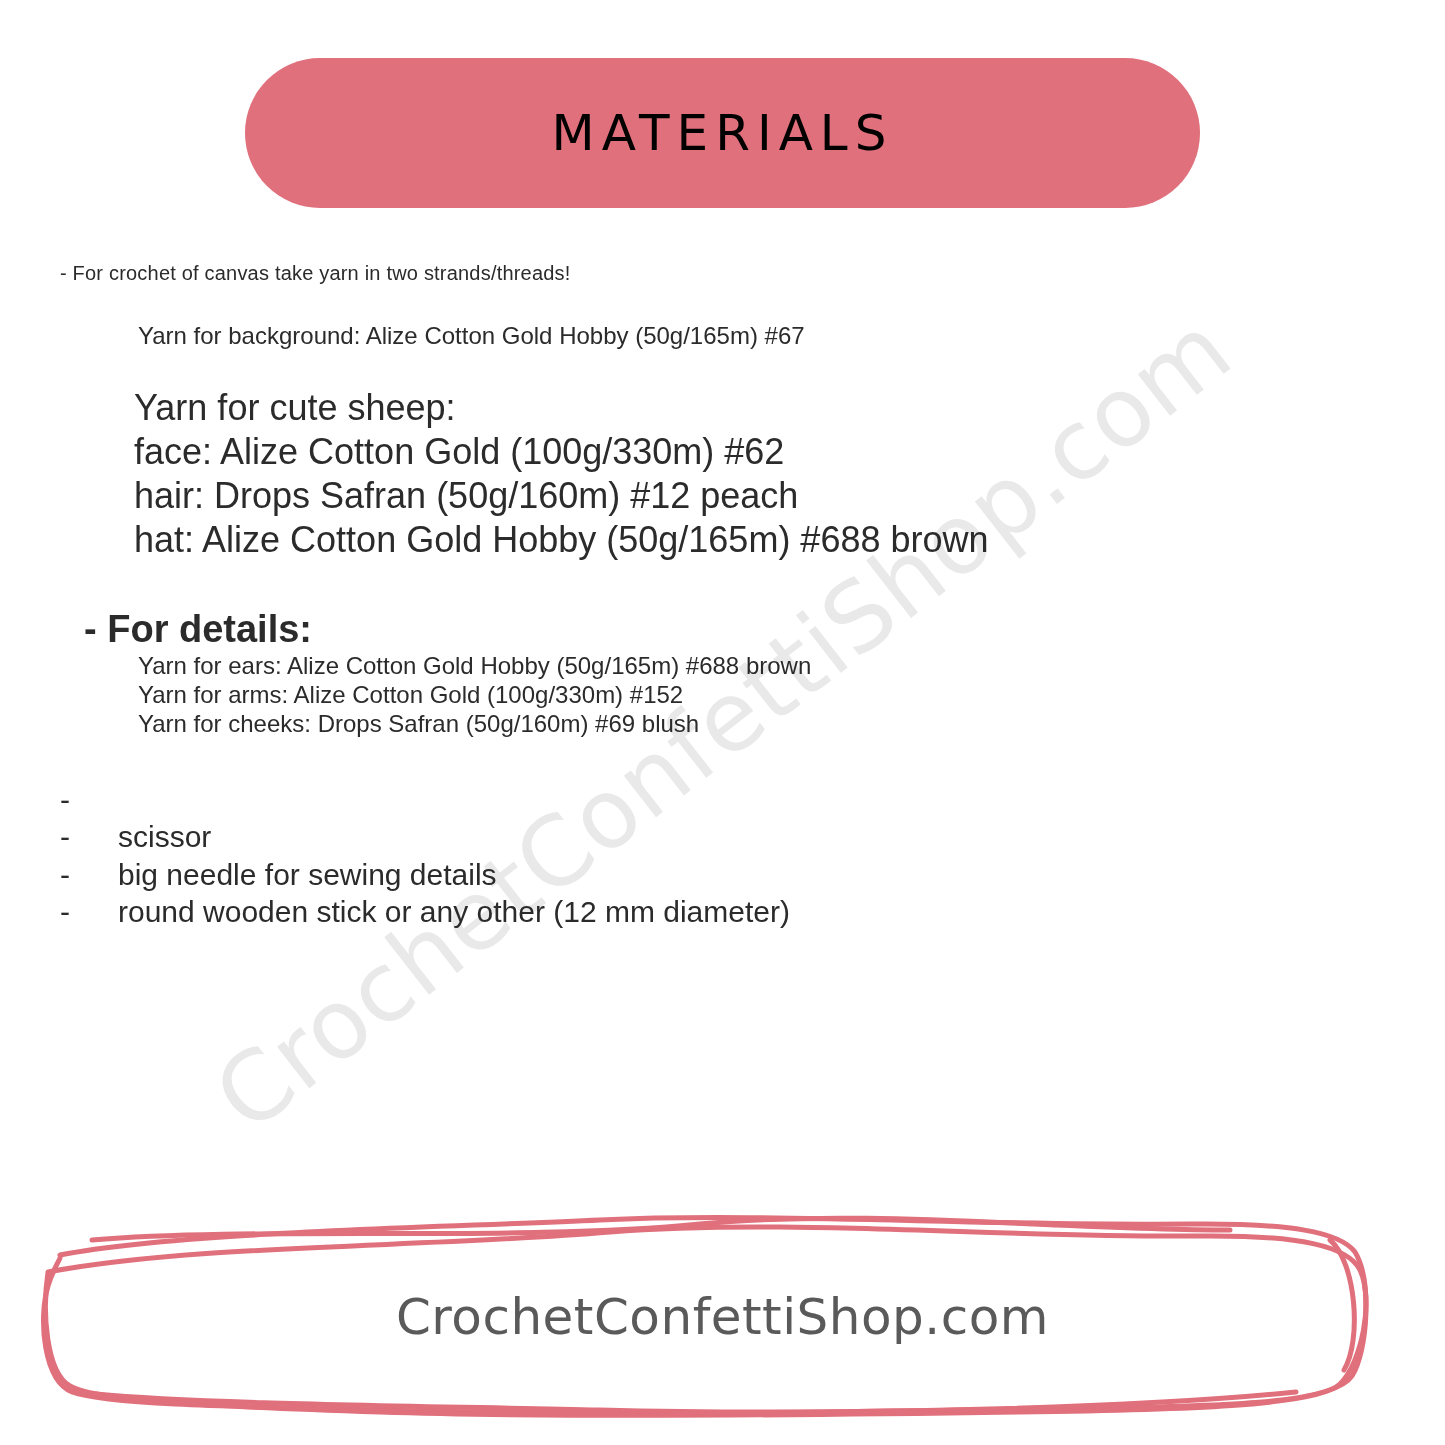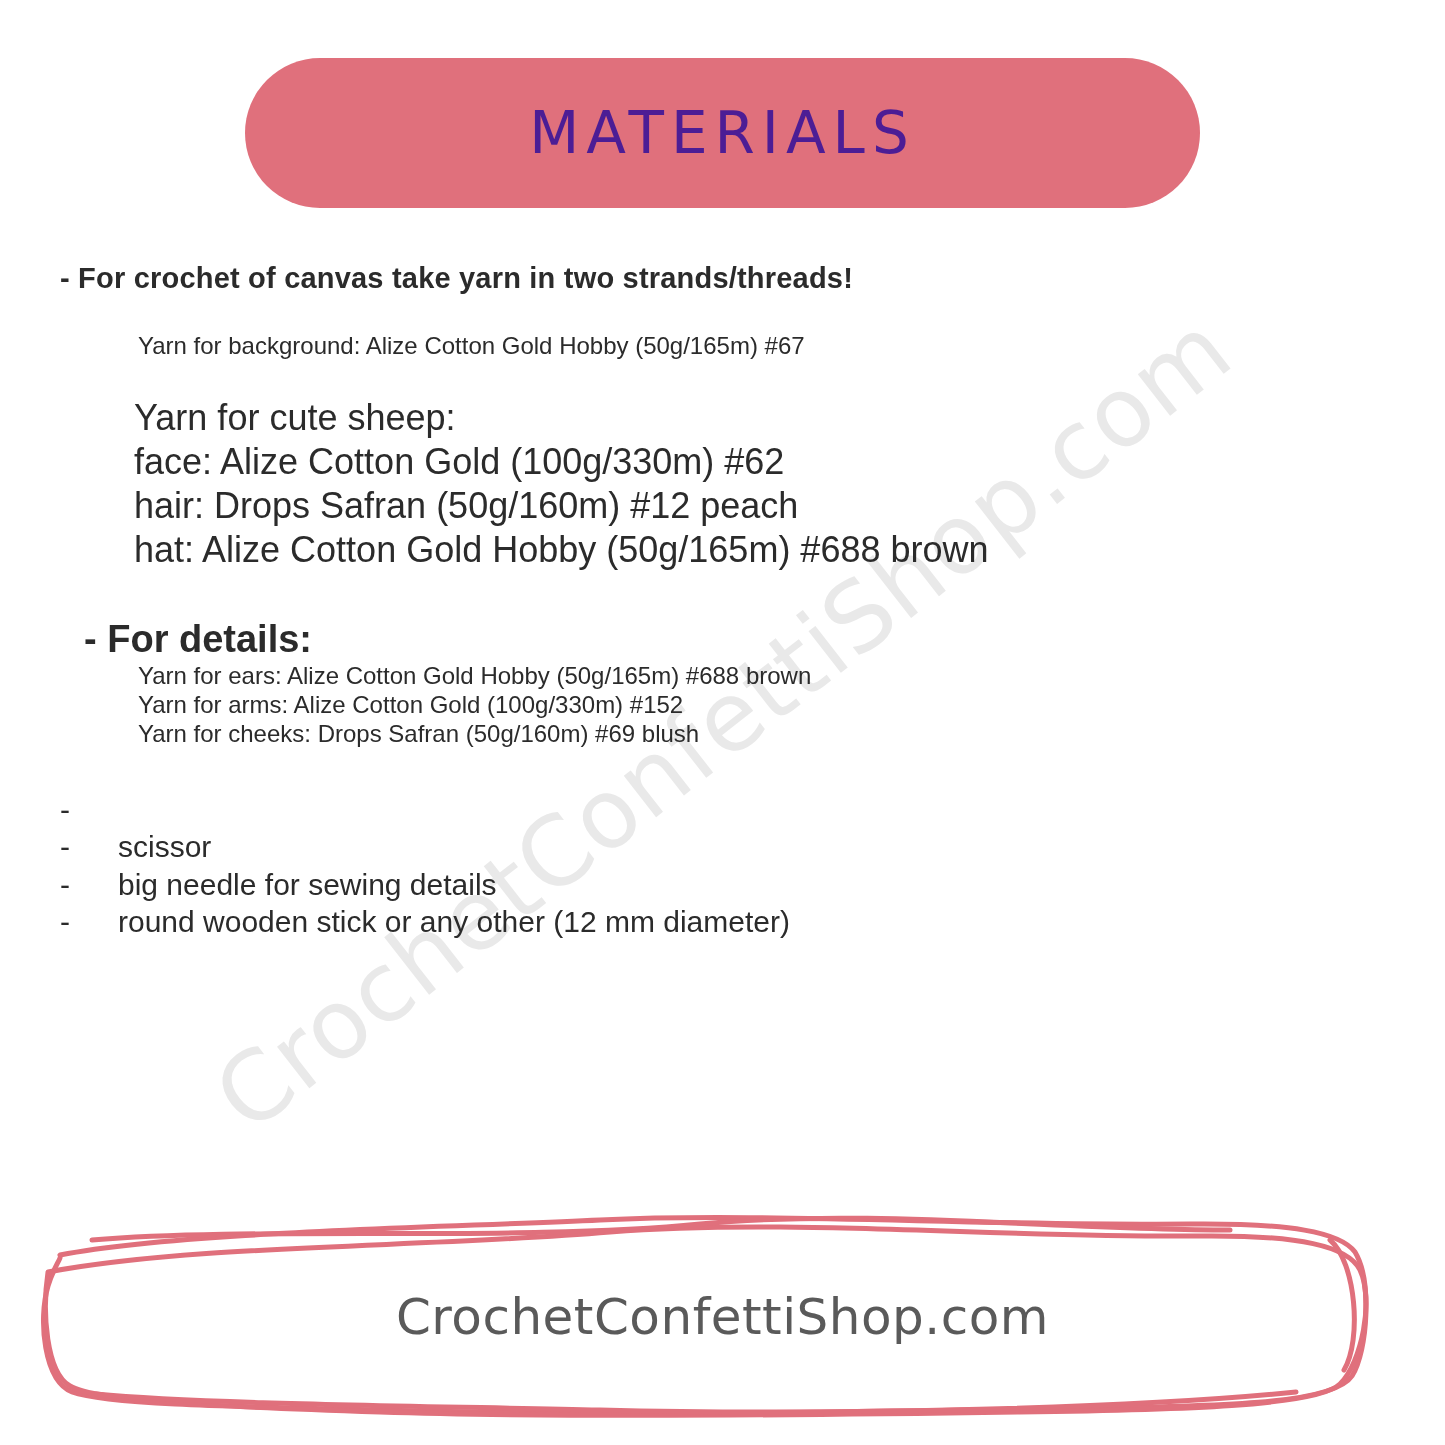--- a/index.html
+++ b/index.html
@@ -44,39 +44,39 @@
     width: 955px;
     height: 150px;
     background: #e0707c;
     border-radius: 75px / 75px;
     display: flex;
     align-items: center;
     justify-content: center;
   }
   .banner-title {
     font-family: "DejaVu Sans", sans-serif;
-    font-size: 58px;
+    font-size: 50px;
     letter-spacing: 7px;
-    color: #4c1d95;
+    color: #000000;
     font-weight: 400;
   }
 
   
   .content {
     position: absolute;
     left: 0;
     top: 240px;
     width: 1445px;
     z-index: 2;
     color: #2b2b2b;
   }
 
   .line-bold {
-    font-size: 29px;
-    font-weight: bold;
+    font-size: 20px;
+    font-weight: normal;
     margin: 0 8px 0 60px;
     padding-top: 22px;
     letter-spacing: 0.2px;
   }
 
   .indent {
     margin-left: 138px;
     font-size: 24px;
     line-height: 1.22;
   }

